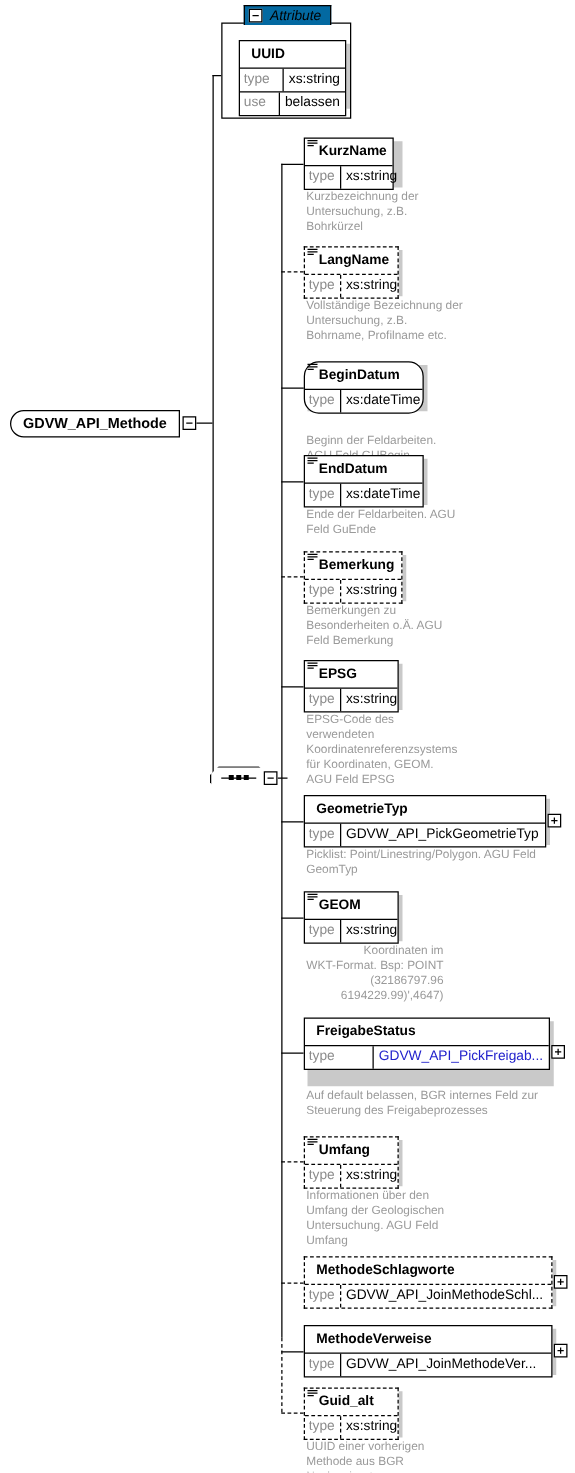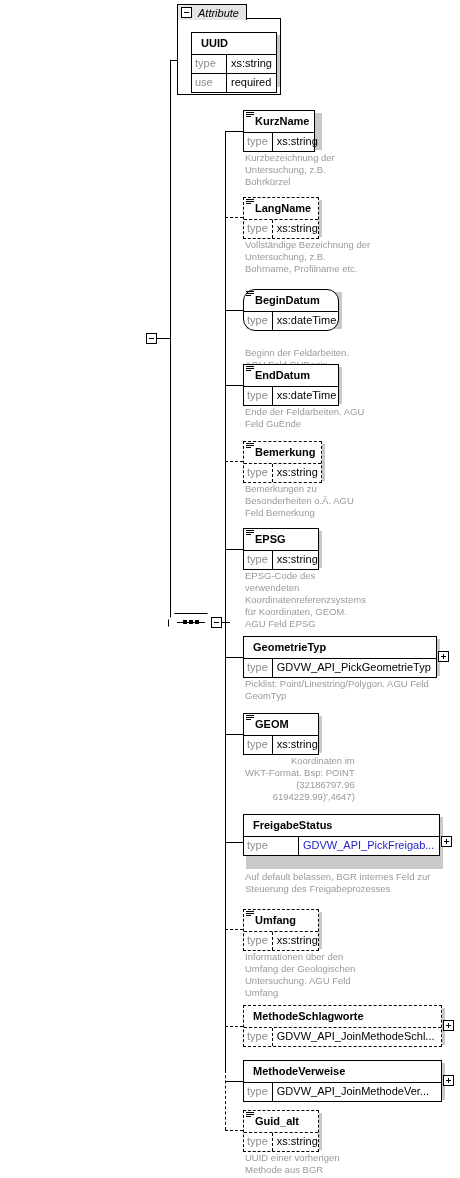--- a/index.html
+++ b/index.html
@@ -63,42 +63,47 @@
      border-radius:11px 0 0 11px;}
   #root-el .sh{position:absolute;left:3px;top:3px;width:136px;height:22px;
      background:#c9c9c9;border-radius:11px 0 0 11px;z-index:-1;}
   #root-el .lbl{position:absolute;left:0;top:0;width:136px;height:22px;
      display:flex;align-items:center;justify-content:center;
      font-size:11.5px;font-weight:bold;color:#000;}
 
   
   #attr-grp{position:absolute;left:177px;top:18px;width:104px;height:77px;
      box-sizing:border-box;border:1px solid #000;background:#fff;}
-  #attr-tab{position:absolute;left:177px;top:4px;width:70px;height:16px;
+  #attr-tab{position:absolute;left:195px;top:4px;width:70px;height:16px;
      box-sizing:border-box;border:1px solid #000;border-bottom:none;
-     background:#e5e5e5;z-index:3;}
+     background:#0369a1;z-index:3;}
   #attr-tab .t{position:absolute;left:20px;top:2px;font-size:11px;
      font-style:italic;color:#000;}
 
   
   #seq{position:absolute;left:168px;top:610px;width:48px;height:26px;}
   #seq .oct{position:absolute;left:0;top:3px;width:46px;height:20px;
      background:#fff;border:1px solid #000;
      clip-path:polygon(7px 0,39px 0,46px 7px,46px 13px,39px 20px,7px 20px,0 13px,0 7px);}
   #seq .shd{position:absolute;left:3px;top:6px;width:46px;height:20px;
      background:#c9c9c9;z-index:-1;
      clip-path:polygon(7px 0,39px 0,46px 7px,46px 13px,39px 20px,7px 20px,0 13px,0 7px);}
   #seq .bar{position:absolute;left:9px;top:12px;width:28px;height:1px;background:#000;}
   #seq .d{position:absolute;top:10px;width:4px;height:4px;background:#000;}
 </style>
 </head>
 <body>
 
 <div id="canvas">
 
+  <div id="root-el">
+    <div class="sh"></div>
+    <div class="body"></div>
+    <div class="lbl">GDVW_API_Methode</div>
+  </div>
   <div class="tgl" style="left:146px;top:333px;"></div>
 
   <div class="ln h" style="left:157px;top:338px;width:13px;"></div>
   <div class="ln v" style="left:170px;top:60px;height:562px;"></div>
   <div class="ln h" style="left:170px;top:60px;width:32px;"></div>
   <div class="ln h" style="left:170px;top:622px;width:10px;"></div>
 
   <div id="attr-grp"></div>
   <div id="attr-tab">
     <div class="tgl" style="left:3px;top:2px;"></div>
@@ -108,21 +113,21 @@
   <div class="node-wrap" style="left:191px;top:32px;">
     <div class="sh" style="left:3px;top:3px;width:86px;height:52px;"></div>
     <div class="node" style="position:relative;width:86px;">
       <div class="nm" style="padding-left:9px;">UUID</div>
       <div class="prow rowline">
         <div class="pk" style="width:34px;box-sizing:border-box;">type</div>
         <div class="pv">xs:string</div>
       </div>
       <div class="prow rowline">
         <div class="pk" style="width:34px;box-sizing:border-box;">use</div>
-        <div class="pv">required</div>
+        <div class="pv">belassen</div>
       </div>
     </div>
   </div>
 
   <div id="seq">
     <div class="shd"></div>
     <div class="oct"></div>
     <div class="bar"></div>
     <div class="d" style="left:15px;"></div>
     <div class="d" style="left:21px;"></div>

